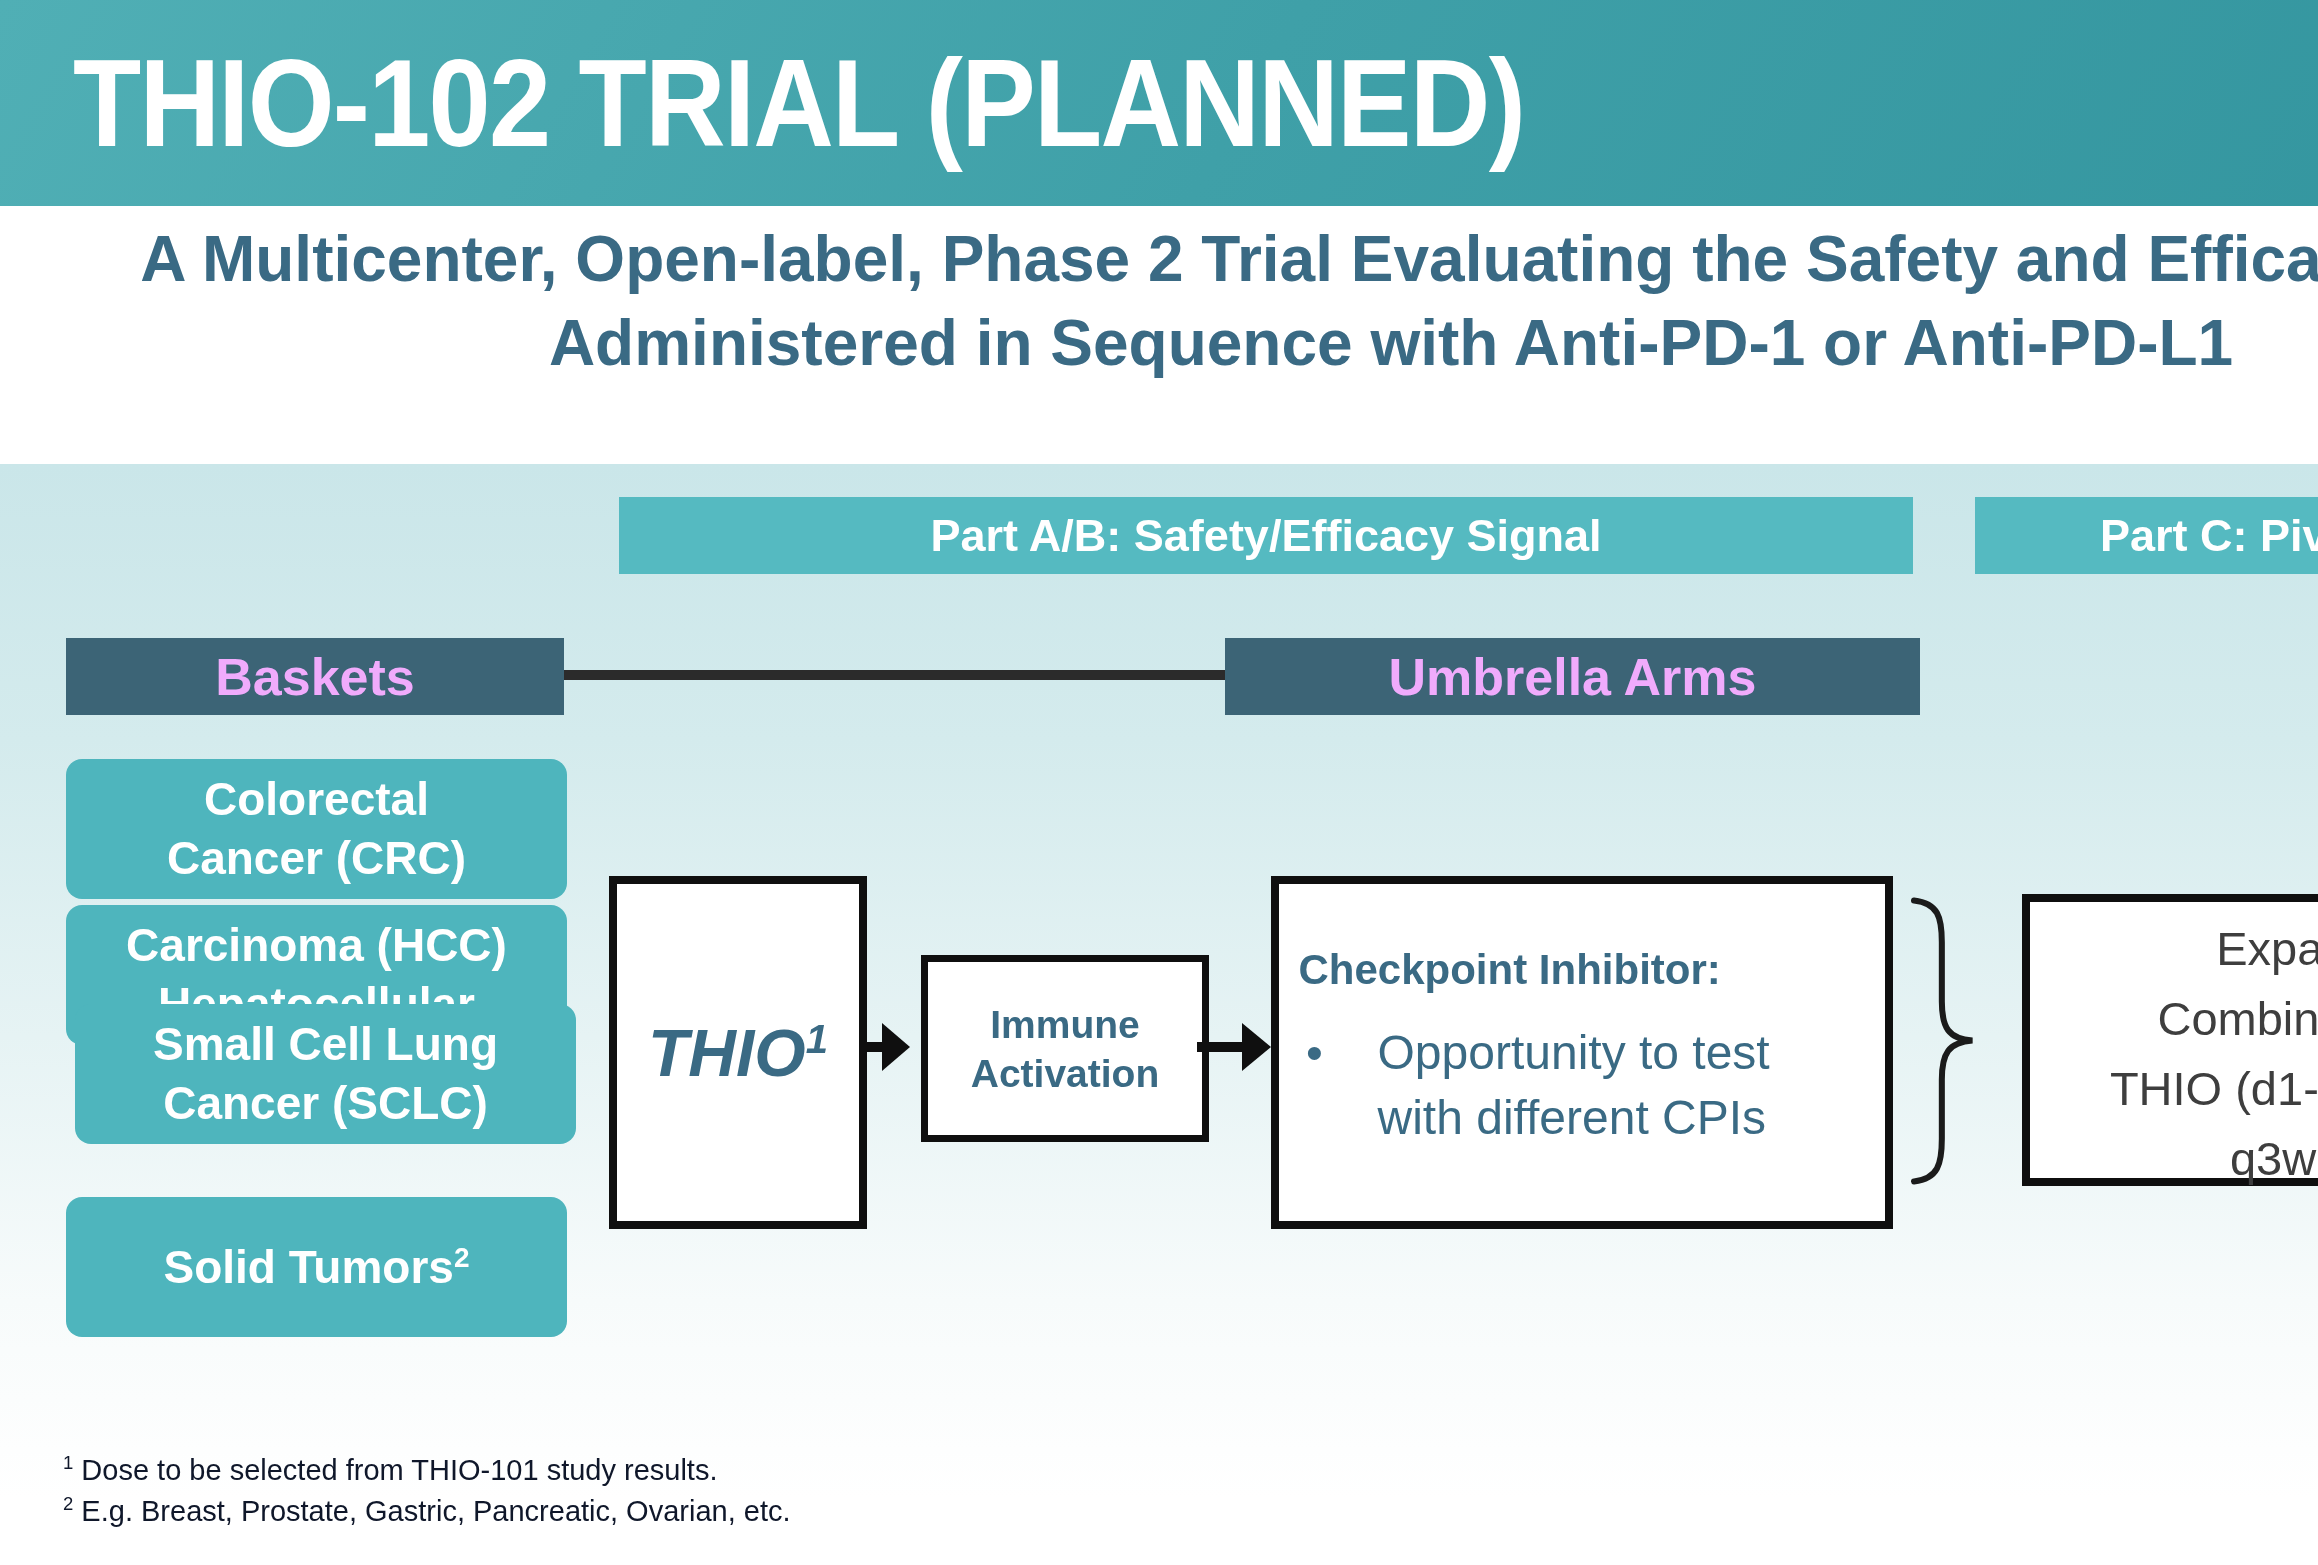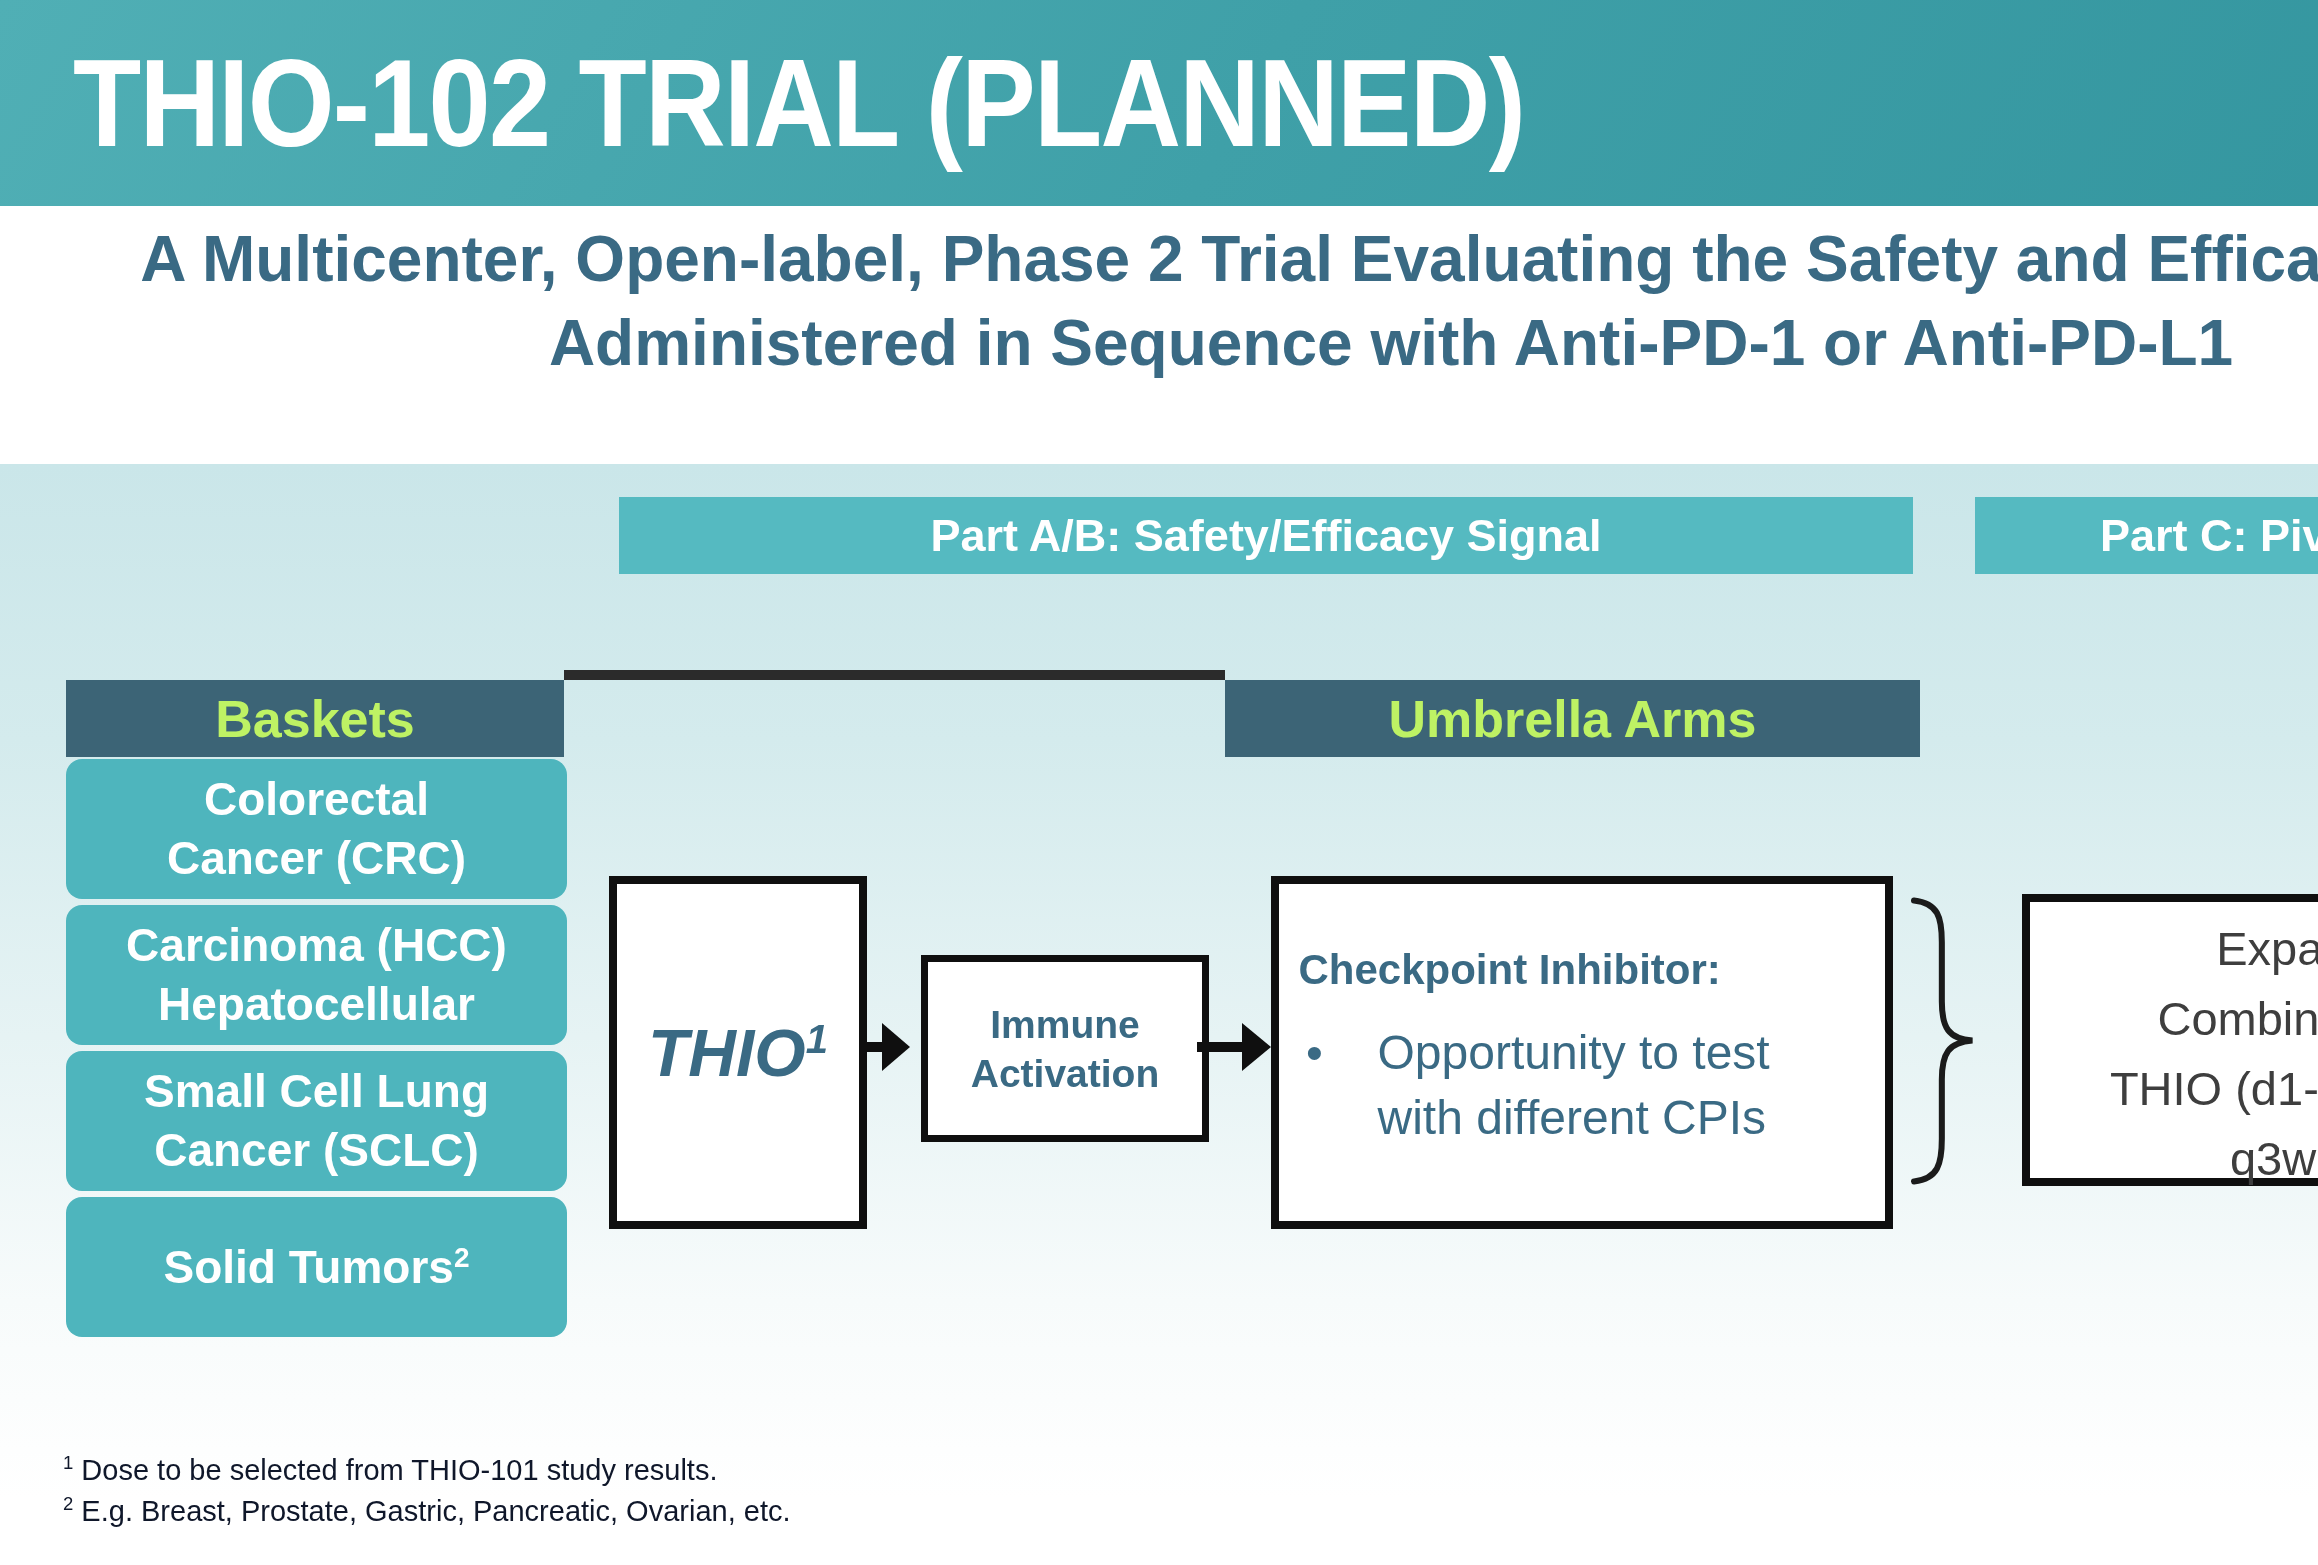--- a/index.html
+++ b/index.html
@@ -22,30 +22,30 @@
 
   
   .diagram-bg { position:absolute; left:0; top:464px; width:2782px; height:1101px;
            background:linear-gradient(180deg,#CAE6E9 0%,#D4EBED 25%,#E6F3F4 52%,#F7FBFB 76%,#FFFFFF 94%); }
 
   .bar { position:absolute; display:flex; align-items:center; justify-content:center;
          color:#ffffff; font-weight:bold; font-size:45px; white-space:nowrap; }
   .part-ab { left:619px; top:497px; width:1294px; height:77px; background:#55BAC1; }
   .part-c  { left:1975px; top:497px; width:740px; height:77px; background:#55BAC1; }
   .darkbar { position:absolute; display:flex; align-items:center; justify-content:center;
-         color:#bef264; font-weight:bold; font-size:52px; background:#3C6476; white-space:nowrap;margin-top:42px; }
+         color:#f0abfc; font-weight:bold; font-size:52px; background:#3C6476; white-space:nowrap; }
   .baskets-hdr  { left:66px;  top:638px; width:498px; height:77px; }
   .umbrella-hdr { left:1225px; top:638px; width:695px; height:77px; }
   .connector { position:absolute; left:564px; top:670px; width:661px; height:10.2px; background:#2B2B2B; }
 
   .basket { position:absolute; left:66px; width:501px; height:140px; background:#4EB5BD;
             display:flex; flex-direction:column; align-items:center; justify-content:center;
             color:#ffffff; font-weight:bold; font-size:46px; line-height:59px; text-align:center;border-radius:16px; }
   .basket sup { font-size:28px; vertical-align:super; line-height:0; }
-  .b1 { top:759px; } .b2 { top:905px; } .b3 { top:1051px; } .b4 { top:1197px; }
+  .b1 { top:759px; } .b2 { top:905px; } .b3 { top:1004px;margin-left:9px; } .b4 { top:1197px; }
 
   .wbox { position:absolute; background:#ffffff; border:8.3px solid #0F0F0F; }
   .thio { left:609px; top:876px; width:258px; height:353px;
           display:flex; align-items:center; justify-content:center;
           font-size:66px; font-weight:bold; color:#3A6A84;font-style:italic; }
   .thio sup { font-size:40px; vertical-align:super; line-height:0; margin-top:-28px; }
   .immune { left:909px; top:955px; width:288px; height:187px; border-width:7px;
           display:flex; flex-direction:column; align-items:center; justify-content:center;
           font-size:39px; font-weight:bold; color:#3A6A84; line-height:49px; text-align:center;margin-left:12px; }
   .checkpoint { left:1271px; top:876px; width:622px; height:353px; border-width:8px;

